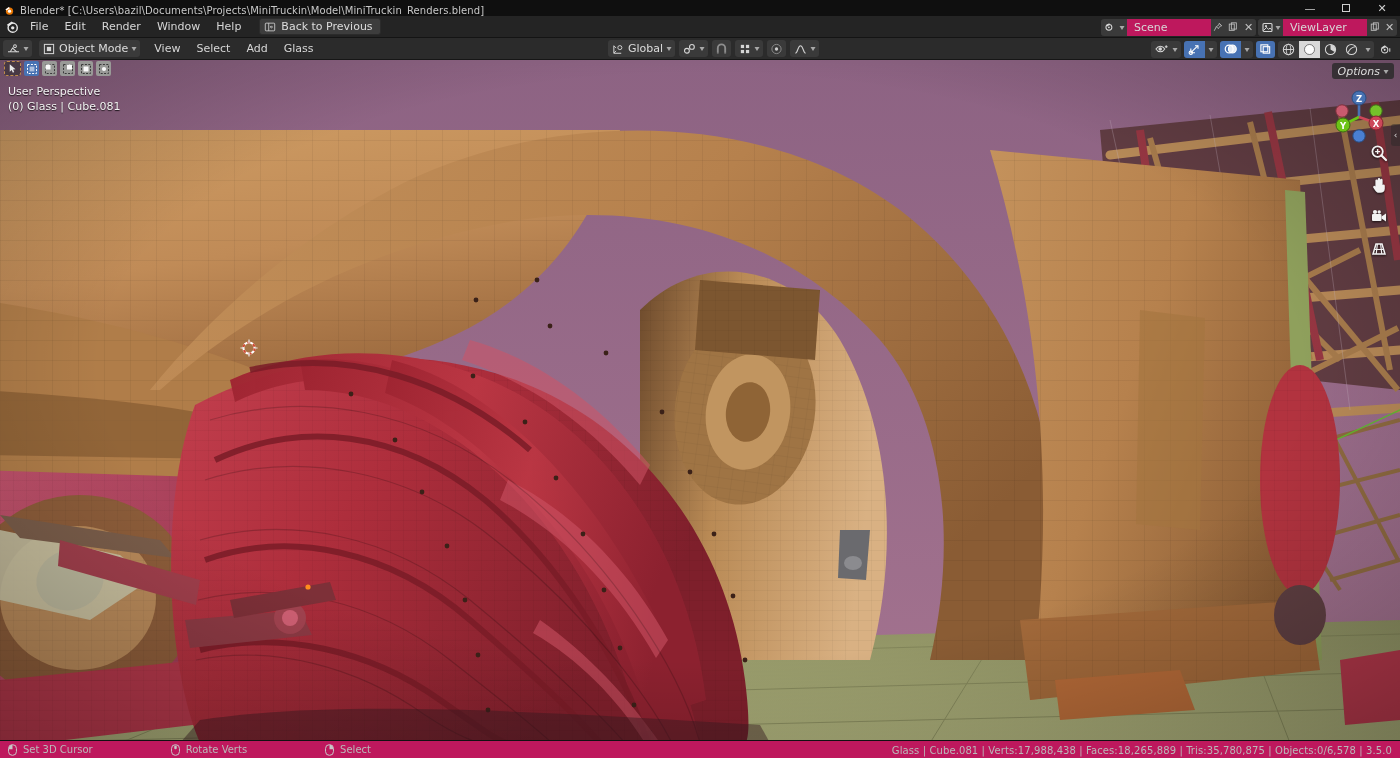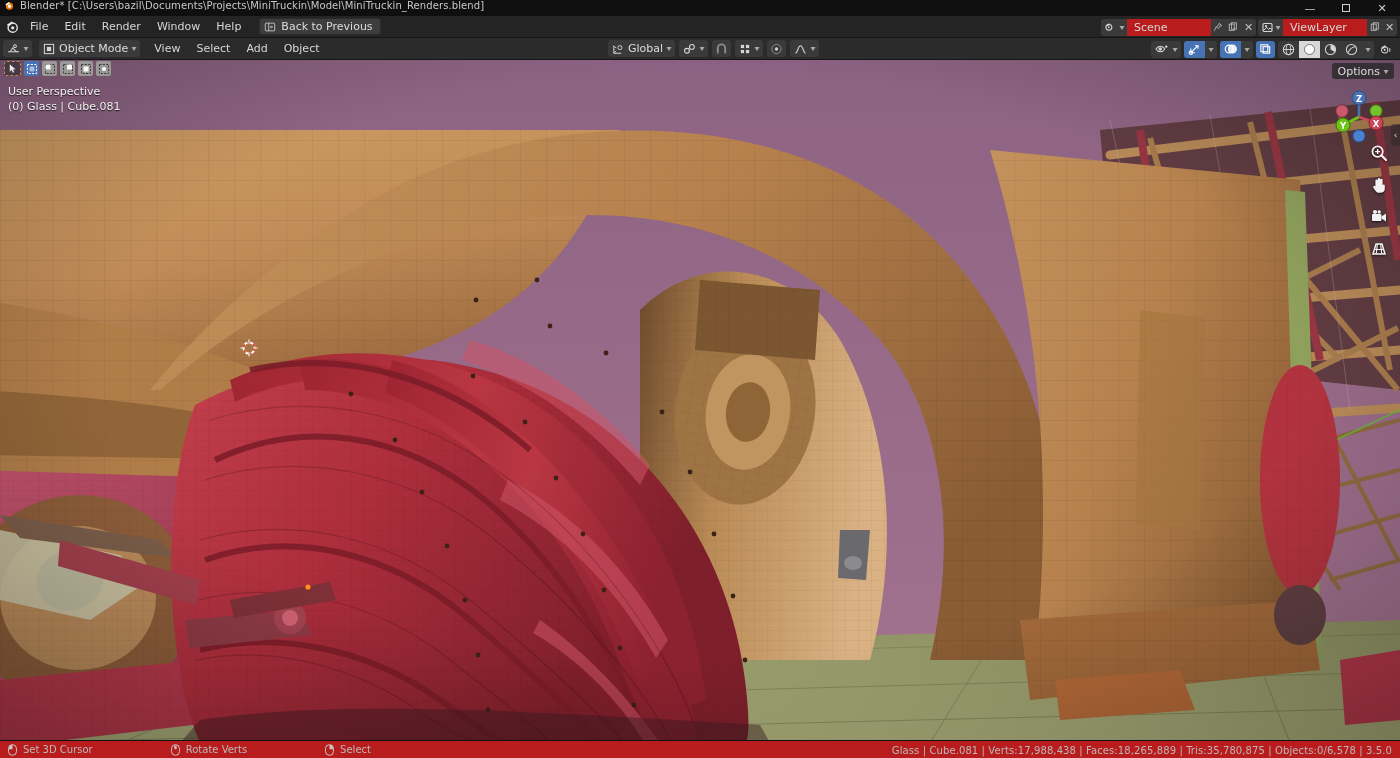--- a/index.html
+++ b/index.html
@@ -7,21 +7,21 @@
   body{
     width:1400px; height:758px; overflow:hidden;
     font-family:"DejaVu Sans","Liberation Sans",sans-serif;
     font-size:11px; color:#d6d6d6;
     -webkit-font-smoothing:antialiased;
   }
   .app{ width:1400px; height:758px; position:relative; display:flex; flex-direction:column; background:#181818; }
 
   
   .titlebar{
-    height:16px; background:#0f0f0f; display:flex; align-items:flex-start;
+    height:16px; background:#0f0f0f; display:flex; align-items:flex-end;
     padding-left:4px; flex:0 0 16px; position:relative;
   }
   .titlebar .tb-icon{ width:11px; height:11px; margin-right:5px; display:block; }
   .titlebar .tb-text{ font-size:10px; color:#c8c8c8; letter-spacing:.1px; white-space:nowrap; }
   .win-btns{ position:absolute; right:0; top:0; height:16px; display:flex; }
   .win-btns div{ width:36px; height:16px; display:flex; align-items:center; justify-content:center;
     color:#cfcfcf; font-size:11px; }
 
   
   .topbar{
@@ -32,21 +32,21 @@
   .menu{ padding:0 8px; height:17px; line-height:17px; font-size:11px; color:#d6d6d6; border-radius:3px; }
   .btn-back{
     display:flex; align-items:center; gap:5px; height:17px; padding:0 7px 0 4px;
     background:#3d3d3d; border:1px solid #2b2b2b; border-radius:3px; margin-left:10px;
     font-size:11px; color:#dcdcdc;
   }
 
   .topbar-right{ position:absolute; right:3px; top:0; height:22px; display:flex; align-items:center; gap:2px; }
   .id-block{ display:flex; align-items:center; height:17px; background:#2b2b2b; border-radius:3px; overflow:hidden; }
   .id-icon{ display:flex; align-items:center; gap:2px; padding:0 3px 0 4px; height:17px; background:#3a3a3a; }
-  .id-name{ padding:0 10px 0 7px; height:17px; line-height:17px; background:#b91c1c; font-size:11px; color:#d8d8d8; min-width:84px; }
+  .id-name{ padding:0 10px 0 7px; height:17px; line-height:17px; background:#be185d; font-size:11px; color:#d8d8d8; min-width:84px; }
   .id-btn{ width:15px; height:17px; display:flex; align-items:center; justify-content:center; background:#3a3a3a; color:#c3c3c3; }
 
   
   .vheader{
     height:22px; background:#2b2b2b; display:flex; align-items:center; flex:0 0 22px;
     padding:0 3px; gap:0; border-bottom:1px solid #161616; position:relative;
   }
   .vh-grp{ display:flex; align-items:center; }
   .iconbtn{
     height:17px; min-width:17px; display:flex; align-items:center; justify-content:center;
@@ -79,35 +79,35 @@
   .modebtn{ width:15px;height:15px; display:flex;align-items:center;justify-content:center; border-radius:2px; }
   .modebtn.on{ background:#4772b3; }
   .modebtn.off{ background:#999a97; }
 
   .vp-text{ position:absolute; left:8px; top:24px; z-index:6; line-height:15px; }
   .vp-text div{ font-size:11px; color:#f2f2f2; text-shadow:0 1px 1px rgba(0,0,0,.75); }
 
   .vp-options{
     position:absolute; right:6px; top:3px; z-index:6; display:flex; align-items:center; gap:4px;
     height:16px; padding:0 6px; background:rgba(42,42,42,.82); border-radius:3px;
-    font-size:11px; color:#dcdcdc;
+    font-size:11px; color:#dcdcdc;font-style:italic;
   }
 
   .gizmo{ position:absolute; right:8px; top:24px; width:66px; height:66px; z-index:6; }
   .navbtns{ position:absolute; right:10px; top:82px; z-index:6; display:flex; flex-direction:column; gap:10px; align-items:center; }
   .navbtn{ width:22px; height:22px; display:flex; align-items:center; justify-content:center; color:#f0f0f0;
            filter:drop-shadow(0 1px 1px rgba(0,0,0,.7)); }
 
   .sidearrow{ position:absolute; right:0; top:64px; width:9px; height:22px; z-index:6;
               display:flex; align-items:center; justify-content:center;
               color:#ddd; font-size:9px; background:rgba(40,40,40,.45); border-radius:3px 0 0 3px; }
 
   
   .statusbar{
-    height:18px; flex:0 0 18px; background:#b91c1c; display:flex; align-items:center;
+    height:18px; flex:0 0 18px; background:#be185d; display:flex; align-items:center;
     padding:0 8px; border-top:1px solid #111; position:relative;
   }
   .sb-item{ display:flex; align-items:center; gap:6px; margin-right:78px; }
   .sb-item .lbl{ font-size:10px; color:#b9b9b9; }
   .sb-right{ position:absolute; right:8px; top:0; height:18px; display:flex; align-items:center; }
   .sb-right .lbl{ font-size:10px; color:#b9b9b9; letter-spacing:.1px; }
   .mouse-ico{ width:9px; height:12px; display:block; }
   svg{ display:block; }
 </style>
 </head>
@@ -225,21 +225,21 @@
             <rect x="4.2" y="4.2" width="4.6" height="4.6" fill="#d6d6d6"></rect>
           </svg>
       </span>
       <span class="lbl">Object Mode</span>
       <span class="chev">▾</span>
     </div>
     <div class="vh-menus">
       <div class="menu">View</div>
       <div class="menu">Select</div>
       <div class="menu">Add</div>
-      <div class="menu">Object</div>
+      <div class="menu">Glass</div>
     </div>
 
     <div class="vh-grp" style="position:absolute; left:608px; top:2px; align-items:center; gap:4px;">
       <div class="dd">
         <span>
           <svg width="12" height="12" viewBox="0 0 13 13">
             <path d="M2 11 L2 3 M2 11 L10 11" stroke="#d6d6d6" stroke-width="1.1" fill="none"></path>
             <path d="M2 3 L4.5 5.5 M2 11 L4.5 8.5" stroke="#d6d6d6" stroke-width="1" fill="none"></path>
             <circle cx="8.5" cy="5" r="2.2" fill="none" stroke="#d6d6d6" stroke-width="1"></circle>
           </svg>

